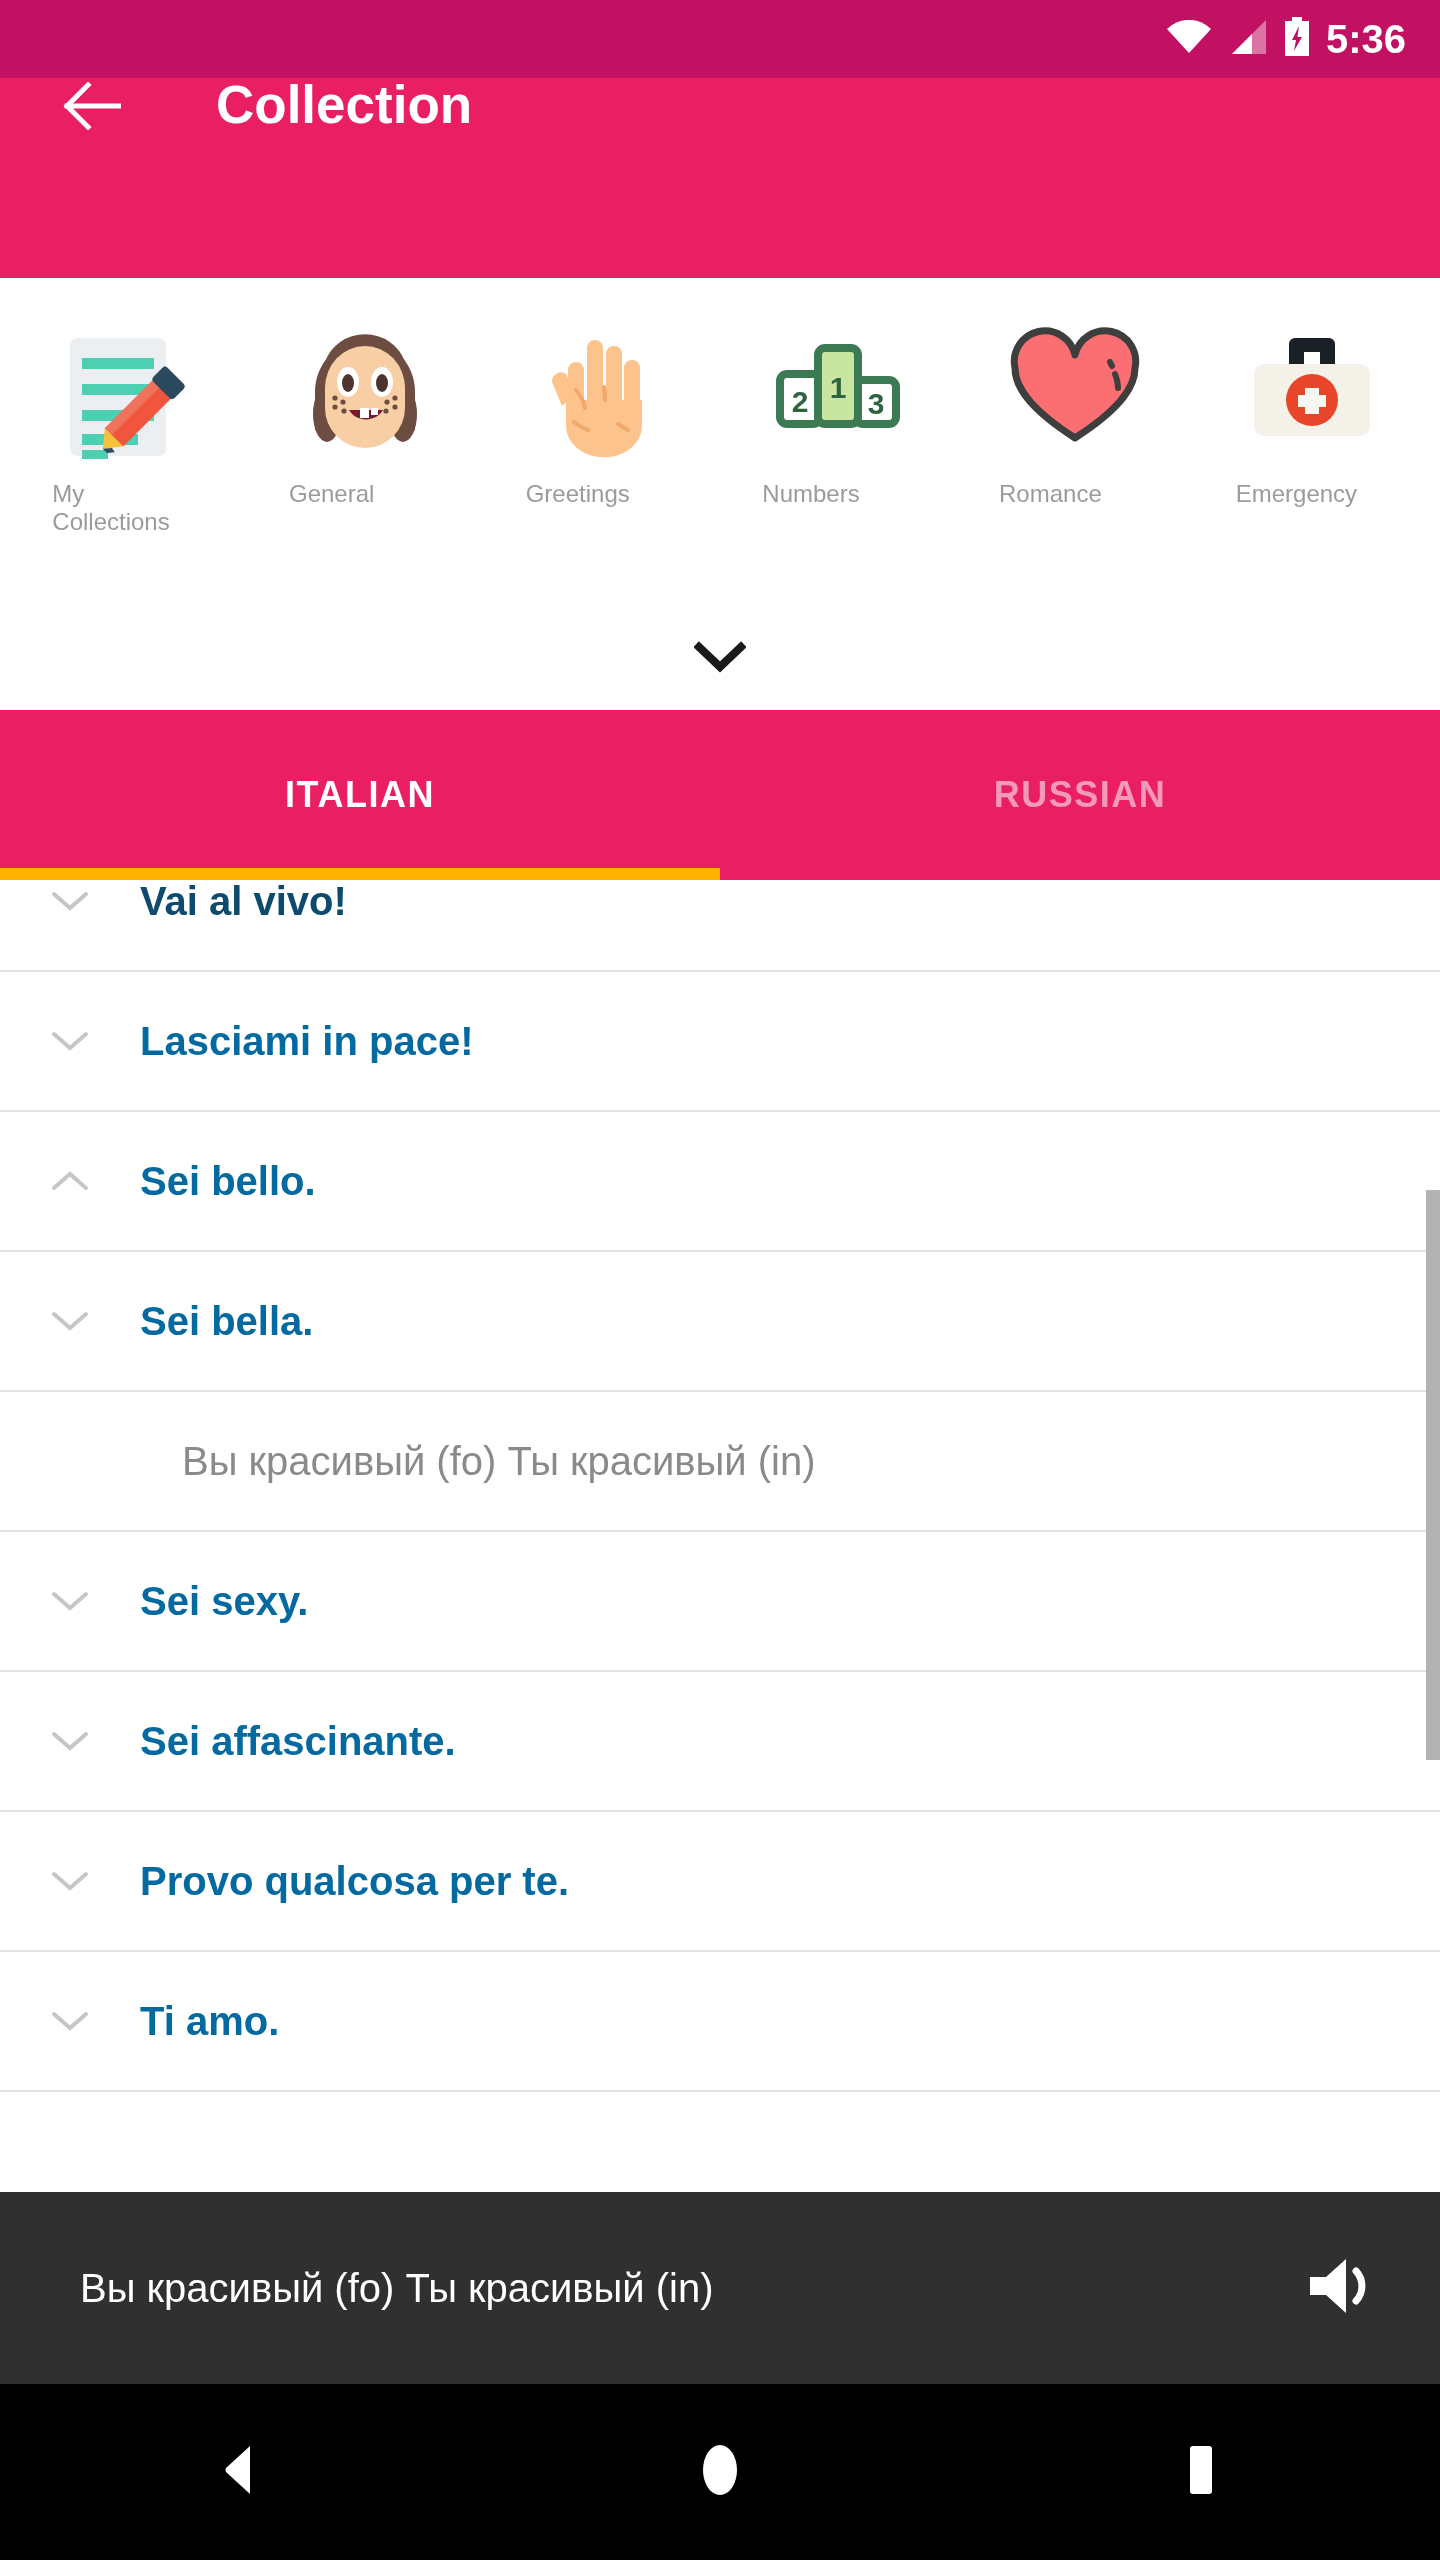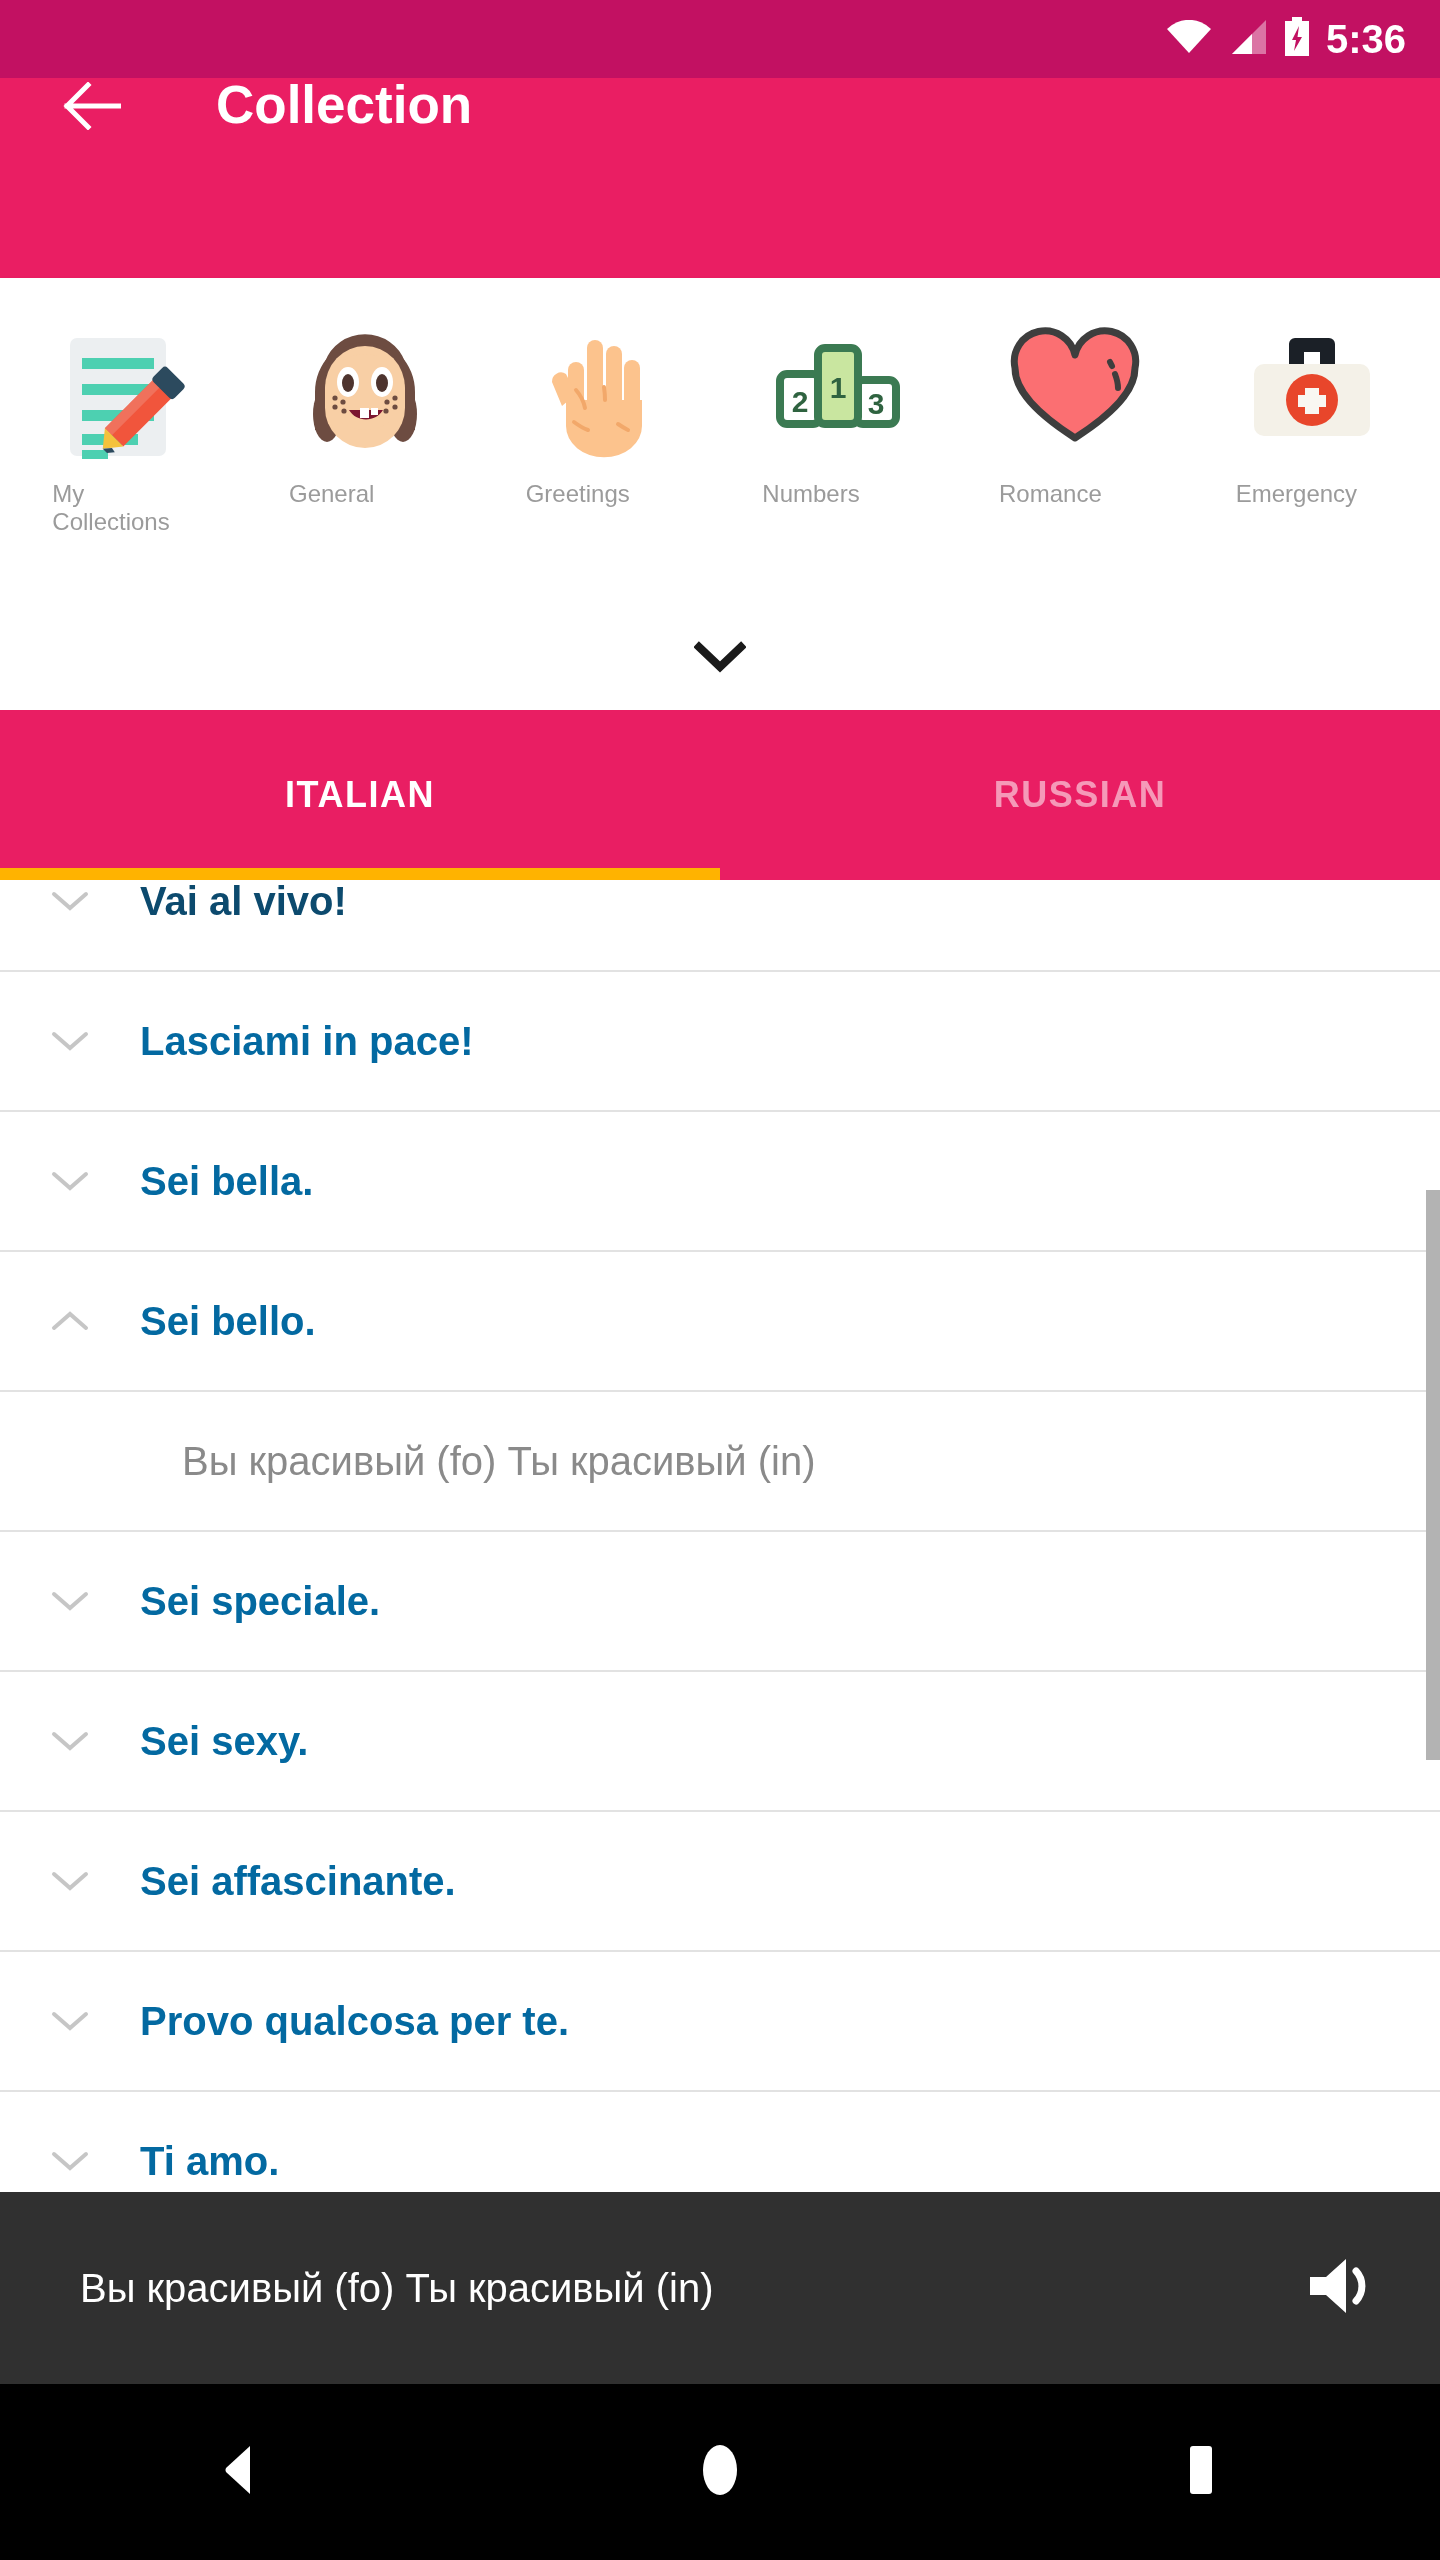--- a/index.html
+++ b/index.html
@@ -438,47 +438,39 @@
           <svg width="40" height="24" viewBox="0 0 40 24">
             <path d="M4 5 L20 19 L36 5" stroke="#c6c6c6" stroke-width="4" fill="none" stroke-linecap="round"></path>
           </svg>
         </div>
         <div class="row-text">Lasciami in pace!</div>
       </div>
 
       <div class="list-row">
         <div class="row-chevron">
           <svg width="40" height="24" viewBox="0 0 40 24">
+            <path d="M4 19 L20 5 L36 19" stroke="#c6c6c6" stroke-width="4" fill="none" stroke-linecap="round"></path>
+          </svg>
+        </div>
+        <div class="row-text">Sei bello.</div>
+      </div>
+
+      <div class="list-row">
+        <div class="row-chevron">
+          <svg width="40" height="24" viewBox="0 0 40 24">
             <path d="M4 5 L20 19 L36 5" stroke="#c6c6c6" stroke-width="4" fill="none" stroke-linecap="round"></path>
           </svg>
         </div>
         <div class="row-text">Sei bella.</div>
-      </div>
-
-      <div class="list-row">
-        <div class="row-chevron">
-          <svg width="40" height="24" viewBox="0 0 40 24">
-            <path d="M4 19 L20 5 L36 19" stroke="#c6c6c6" stroke-width="4" fill="none" stroke-linecap="round"></path>
-          </svg>
-        </div>
-        <div class="row-text">Sei bello.</div>
       </div>
 
       <div class="list-row translation">
         <div class="row-text">Вы красивый (fo)  Ты красивый (in)</div>
       </div>
 
-      <div class="list-row">
-        <div class="row-chevron">
-          <svg width="40" height="24" viewBox="0 0 40 24">
-            <path d="M4 5 L20 19 L36 5" stroke="#c6c6c6" stroke-width="4" fill="none" stroke-linecap="round"></path>
-          </svg>
-        </div>
-        <div class="row-text">Sei speciale.</div>
-      </div>
 
       <div class="list-row">
         <div class="row-chevron">
           <svg width="40" height="24" viewBox="0 0 40 24">
             <path d="M4 5 L20 19 L36 5" stroke="#c6c6c6" stroke-width="4" fill="none" stroke-linecap="round"></path>
           </svg>
         </div>
         <div class="row-text">Sei sexy.</div>
       </div>
 

